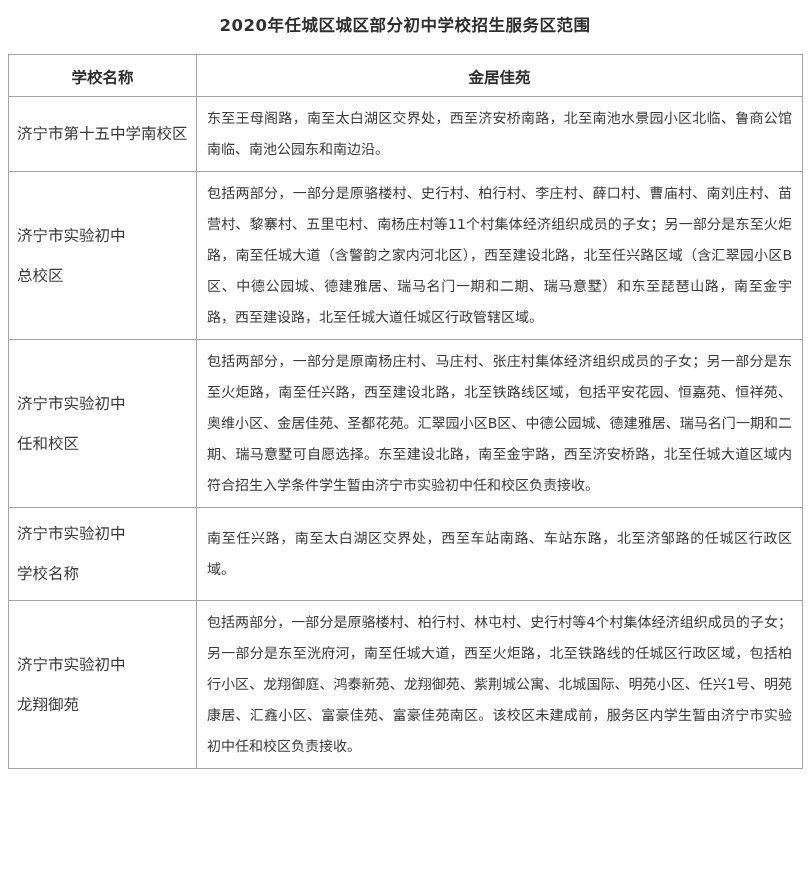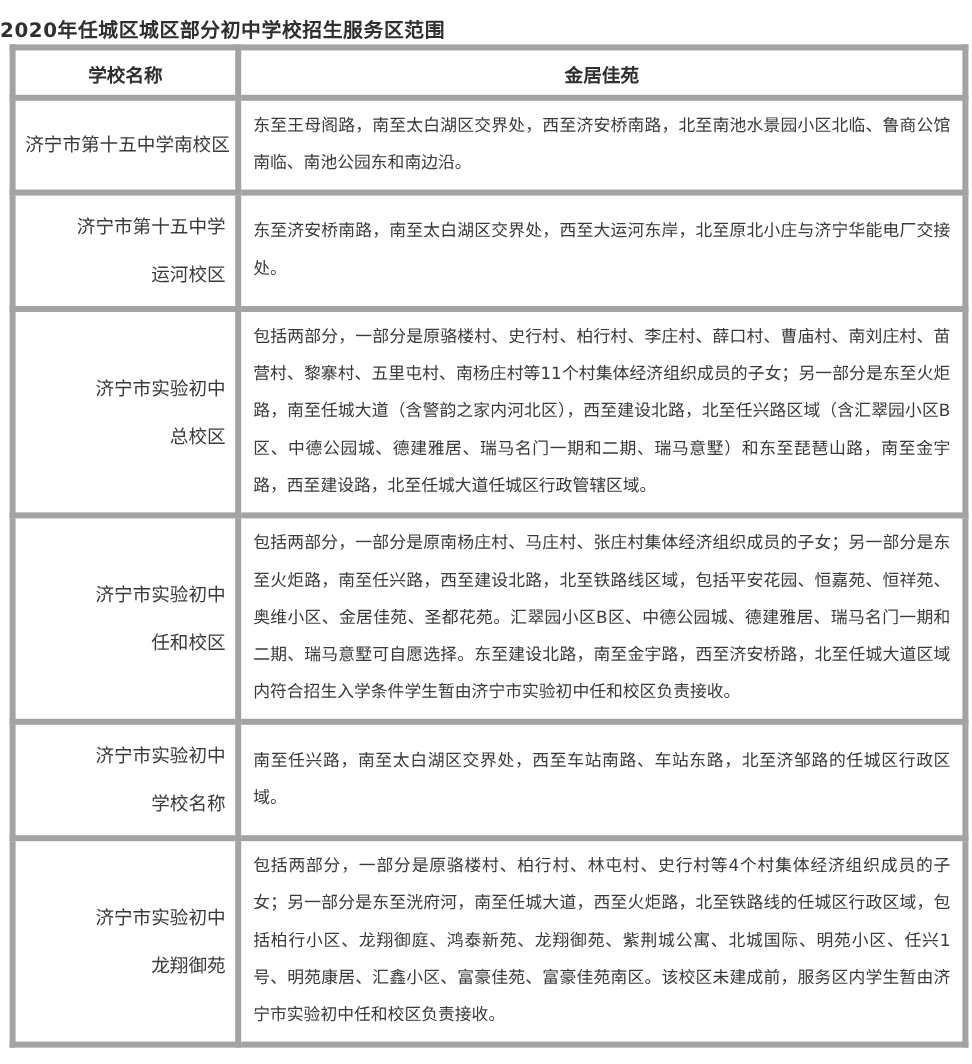--- a/index.html
+++ b/index.html
@@ -6,54 +6,55 @@
   html, body {
     width: 810px;
     background: #ffffff;
     font-family: "DejaVu Sans", "Liberation Sans", sans-serif;
     color: #3a3a3a;
   }
   body { min-height: 887px; padding-top: 12px; }
 
   .doc-title {
     width: 100%;
+    text-align: center;
     font-size: 16.5px;
     font-weight: bold;
     color: #2f2f2f;
     letter-spacing: 0.5px;
-    margin-bottom: 1px;
+    margin-bottom: 18px;
   }
 
   table.service-table {
     border-collapse: collapse;
     table-layout: fixed;
     width: 794px;
     margin-left: 8px;
     background: #ffffff;
   }
   .service-table col.col-school { width: 188px; }
   .service-table col.col-area   { width: 606px; }
 
   .service-table th,
   .service-table td {
-    border: 5px solid #a3a3a3;
+    border: 1px solid #a3a3a3;
     vertical-align: middle;
   }
 
   .service-table th {
     height: 42px;
     font-size: 15.5px;
     font-weight: bold;
     color: #2f2f2f;
     text-align: center;
     padding: 4px 6px;
   }
 
   td.school-cell {
-    text-align: right;
+    text-align: left;
     font-size: 15.5px;
     padding: 6px 8px;
   }
   .school-line {
     line-height: 40px;
     white-space: nowrap;
   }
   .school-line:empty { display: none; }
 
   td.area-cell {
@@ -84,27 +85,20 @@
   <tbody>
     <tr>
       <td class="school-cell">
         <div class="school-line">济宁市第十五中学南校区</div>
 
       </td>
       <td class="area-cell">东至王母阁路，南至太白湖区交界处，西至济安桥南路，北至南池水景园小区北临、鲁商公馆南临、南池公园东和南边沿。</td>
     </tr>
     <tr>
       <td class="school-cell">
-        <div class="school-line">济宁市第十五中学</div>
-        <div class="school-line">运河校区</div>
-      </td>
-      <td class="area-cell">东至济安桥南路，南至太白湖区交界处，西至大运河东岸，北至原北小庄与济宁华能电厂交接处。</td>
-    </tr>
-    <tr>
-      <td class="school-cell">
         <div class="school-line">济宁市实验初中</div>
         <div class="school-line">总校区</div>
       </td>
       <td class="area-cell">包括两部分，一部分是原骆楼村、史行村、柏行村、李庄村、薛口村、曹庙村、南刘庄村、苗营村、黎寨村、五里屯村、南杨庄村等11个村集体经济组织成员的子女；另一部分是东至火炬路，南至任城大道（含警韵之家内河北区），西至建设北路，北至任兴路区域（含汇翠园小区B区、中德公园城、德建雅居、瑞马名门一期和二期、瑞马意墅）和东至琵琶山路，南至金宇路，西至建设路，北至任城大道任城区行政管辖区域。</td>
     </tr>
     <tr>
       <td class="school-cell">
         <div class="school-line">济宁市实验初中</div>
         <div class="school-line">任和校区</div>
       </td>

